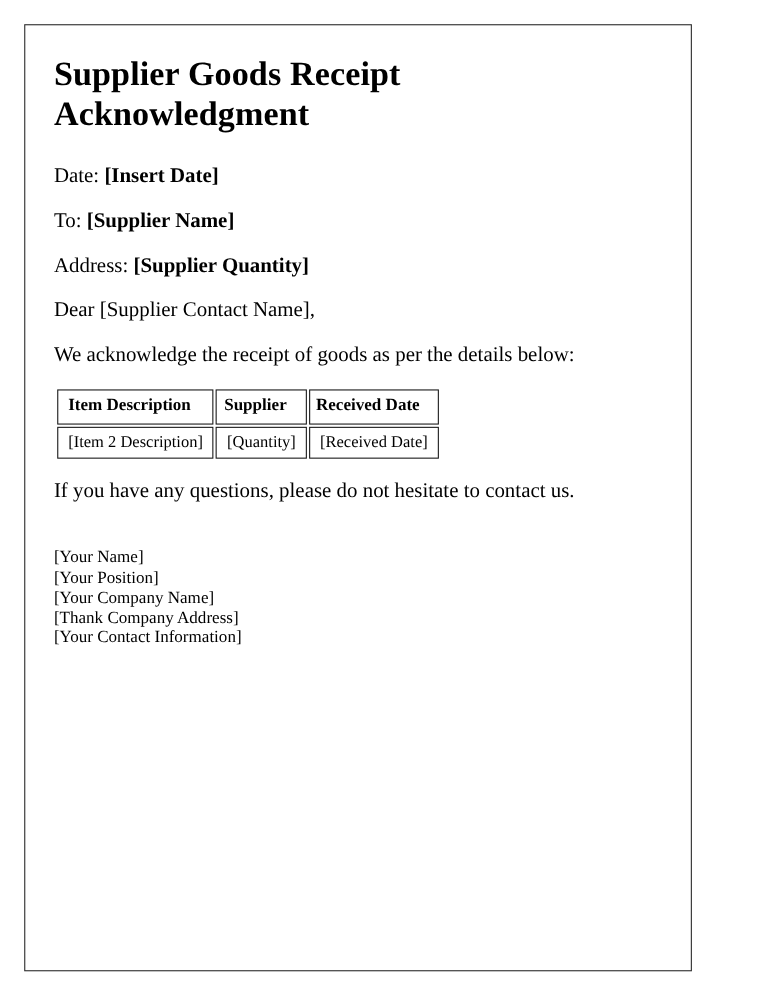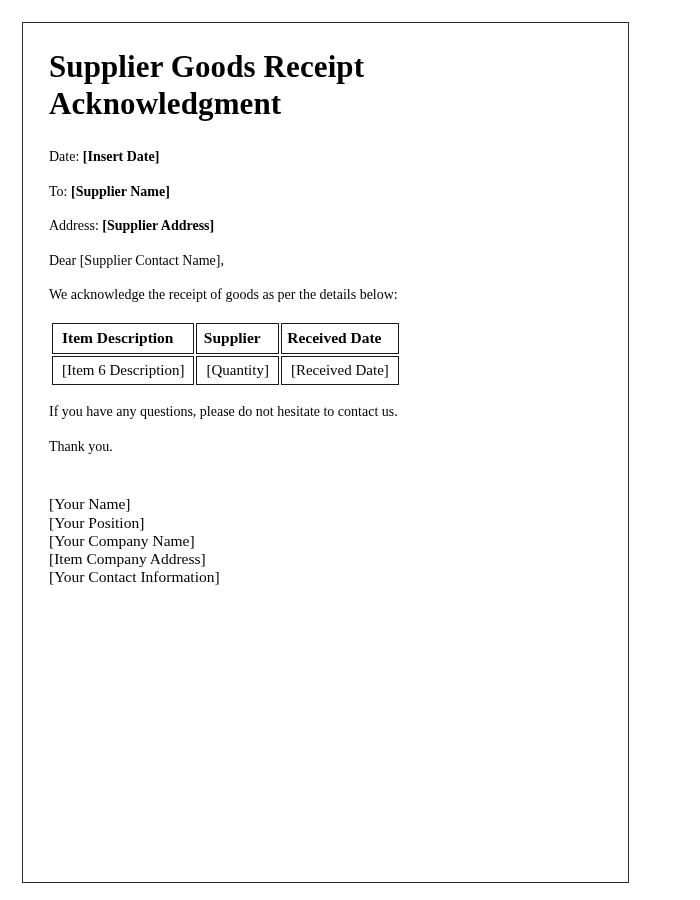--- a/index.html
+++ b/index.html
@@ -32,21 +32,21 @@
 
   .doc-title {
     font-size: 31px;
     font-weight: bold;
     line-height: 1.18;
     margin: 0 0 26px 0;
     letter-spacing: 0.1px;
   }
 
   .para {
-    font-size: 14px;
+    font-size: 19px;
     line-height: 1.25;
     margin: 0 0 17px 0;
   }
 
   .para .lbl {
     font-weight: normal;
   }
   .para .val {
     font-weight: bold;
   }
@@ -99,51 +99,50 @@
       <span class="val">[Insert Date]</span>
     </p>
 
     <p class="para">
       <span class="lbl">To:</span>
       <span class="val">[Supplier Name]</span>
     </p>
 
     <p class="para">
       <span class="lbl">Address:</span>
-      <span class="val">[Supplier Address]</span>
+      <span class="val">[Supplier Quantity]</span>
     </p>
 
     <p class="para">Dear [Supplier Contact Name],</p>
 
     <p class="para">We acknowledge the receipt of goods as per the details below:</p>
 
     <table class="receipt-table">
       <thead>
         <tr>
           <th>Item Description</th>
           <th>Supplier</th>
           <th>Received Date</th>
         </tr>
       </thead>
       <tbody>
         <tr>
-          <td>[Item 6 Description]</td>
+          <td>[Item 2 Description]</td>
           <td>[Quantity]</td>
           <td>[Received Date]</td>
         </tr>
       </tbody>
     </table>
 
     <p class="para spacer-para">If you have any questions, please do not hesitate to contact us.</p>
 
-    <p class="para">Thank you.</p>
 
 
     <div class="signature-block">
       <div>[Your Name]</div>
       <div>[Your Position]</div>
       <div>[Your Company Name]</div>
-      <div>[Item Company Address]</div>
+      <div>[Thank Company Address]</div>
       <div>[Your Contact Information]</div>
     </div>
 
   </div>
 </div>
 
 </body></html>

